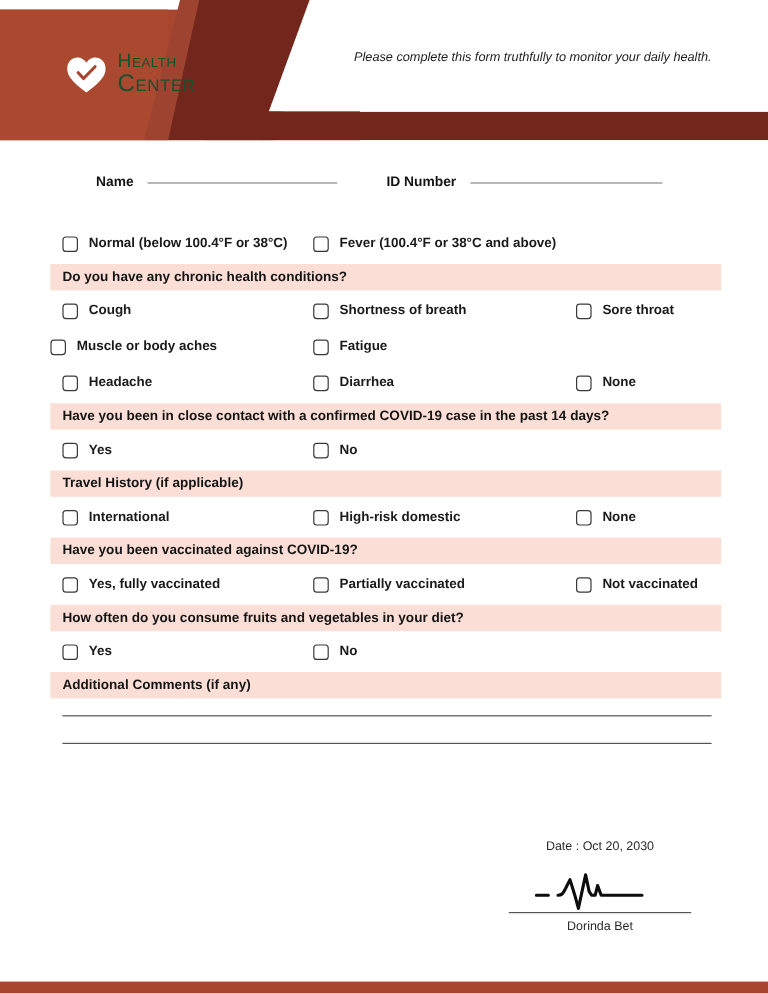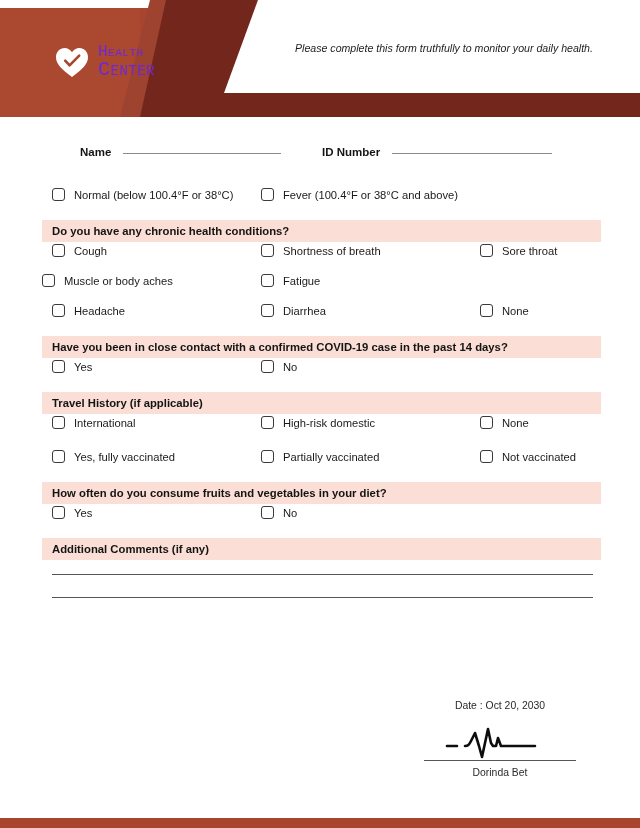--- a/index.html
+++ b/index.html
@@ -74,22 +74,22 @@
 
   .logo-wrap {
     position: absolute;
     left: 55px; top: 44px;
     display: flex;
     align-items: center;
     gap: 9px;
   }
   .logo-heart { width: 34px; height: 32px; display:block; }
   .logo-text {
-    color: #6d28d9;
-    font-family: Liberation Mono, monospace;
+    color: #14532d;
+    font-family: Liberation Sans, sans-serif;
     line-height: 1.02;
     letter-spacing: 0.5px;
   }
   .logo-text .l1 { display:block; font-size: 16px; font-variant: small-caps; font-weight: 400;}
   .logo-text .l2 { display:block; font-size: 20px; font-variant: small-caps; font-weight: 400;}
 
   .title-block {
     position: absolute;
     left: 264px; top: 38px;
     width: 360px;
@@ -149,21 +149,22 @@
     padding-left: 10px;
     box-sizing: border-box;
     font-size: 11.3px;
     font-weight: bold;
     color: #141414;
   }
   .opt-row {
     display: flex;
     padding: 0;
     height: 30px;
-    align-items: flex-start;
+    align-items: center;
+    font-weight: bold;
   }
   .opt-rows-group { padding: 2px 0; }
   .opt {
     display: flex;
     align-items: center;
     gap: 9px;
     box-sizing: border-box;
   }
   .opt.c1 { width: 219px; padding-left: 10px; }
   .opt.c2 { width: 219px; }
@@ -341,20 +342,21 @@
         <label class="opt c2">
           <span class="cbox"></span>
           <span class="opt-label">High-risk domestic</span>
         </label>
         <label class="opt c3">
           <span class="cbox"></span>
           <span class="opt-label">None</span>
         </label>
       </div>
     </div>
+    <div class="sec-bar">Have you been vaccinated against COVID-19?</div>
     <div class="opt-rows-group">
       <div class="opt-row">
         <label class="opt c1">
           <span class="cbox"></span>
           <span class="opt-label">Yes, fully vaccinated</span>
         </label>
         <label class="opt c2">
           <span class="cbox"></span>
           <span class="opt-label">Partially vaccinated</span>
         </label>

